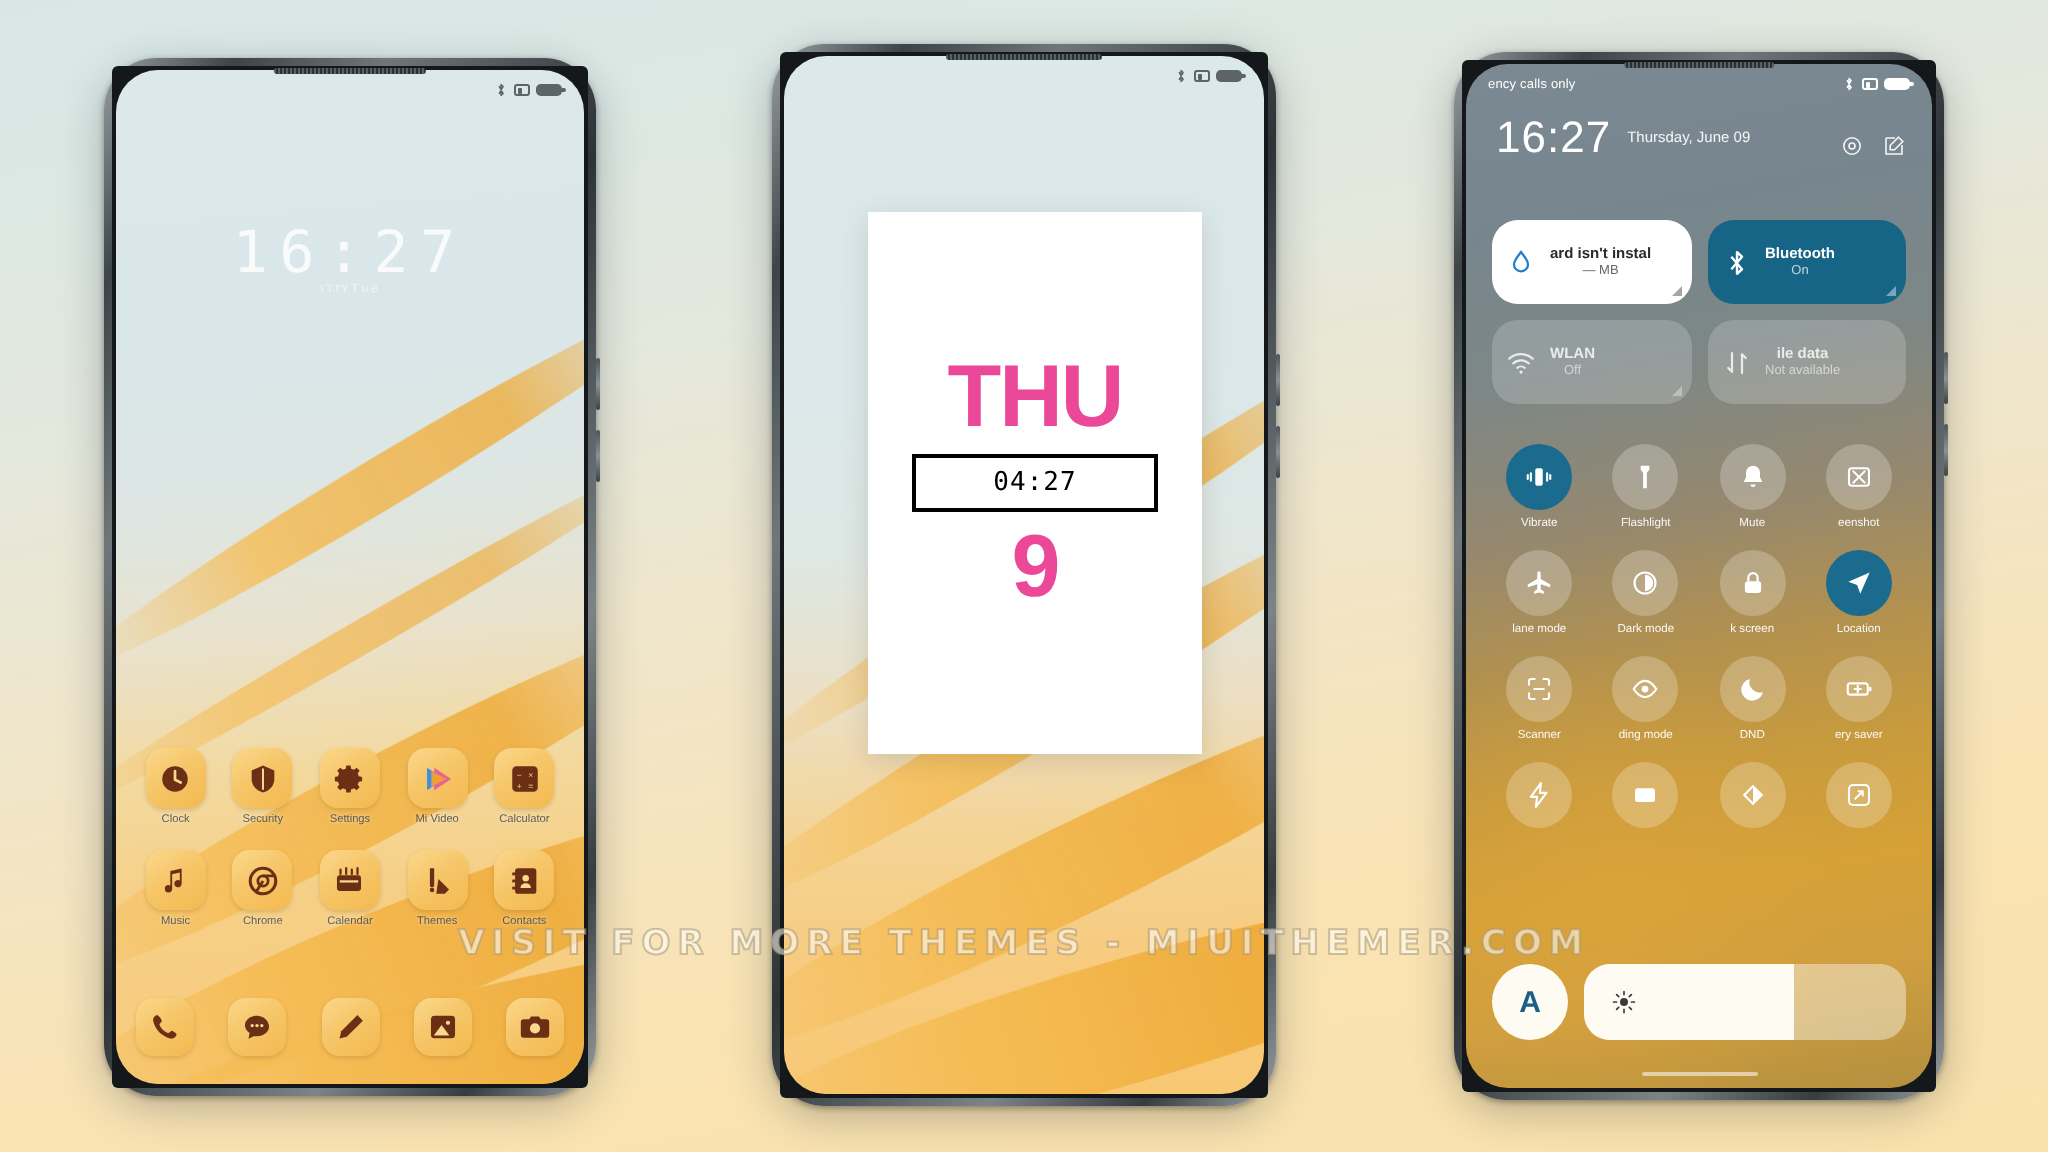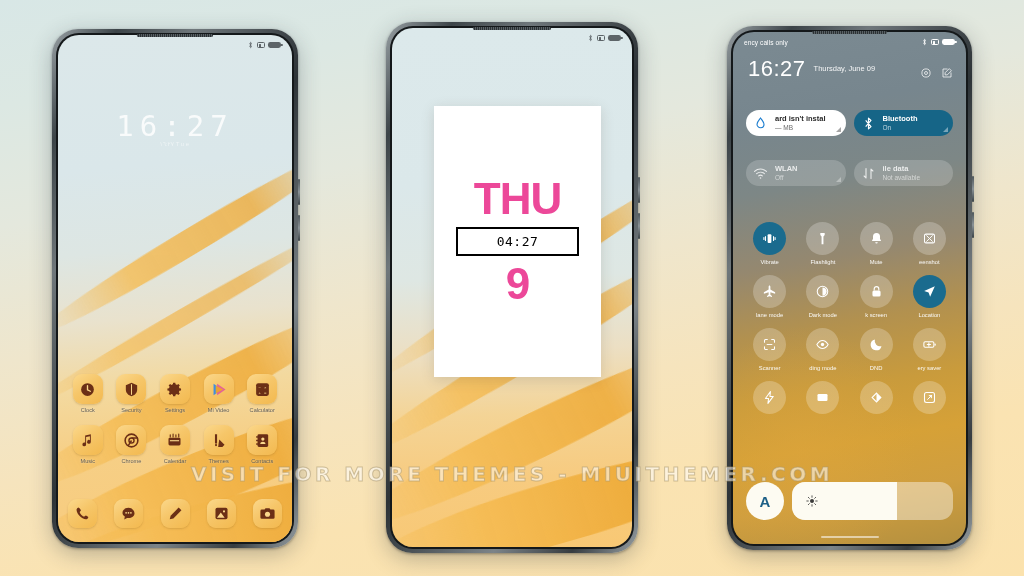--- a/index.html
+++ b/index.html
@@ -15,21 +15,21 @@
   
   .phone {
     position: absolute;
     border-radius: 26px;
     background: linear-gradient(120deg,#9aa2a6 0%,#3c4448 12%,#6f777b 26%,#2d3337 50%,#7c8488 74%,#363c40 88%,#98a0a4 100%);
     padding: 4px;
     box-shadow: 0 6px 22px rgba(40,50,60,.30), 0 1px 3px rgba(0,0,0,.35);
   }
   .phone-inner {
     width: 100%; height: 100%;
-    border-radius: 23px;
+    border-radius: 3px;
     background: #14181a;
     padding: 2px;
     position: relative;
     overflow: hidden;
   }
   .screen {
     width: 100%; height: 100%;
     border-radius: 21px;
     overflow: hidden;
     position: relative;
@@ -193,23 +193,23 @@
     max-width: 68px; color: rgba(255,255,255,.92);
   }
   .cc-headicons { margin-left: auto; display: flex; gap: 9px; margin-top: 9px; }
   .cc-headicons svg { width: 12px; height: 12px; opacity: .92; }
 
   .cc-bigtiles {
     position: absolute; top: 78px; left: 13px; right: 13px;
     display: flex; gap: 8px;
   }
   .bigtile {
-    flex: 1; height: 26px; border-radius: 13px;
+    flex: 1; height: 42px; border-radius: 13px;
     display: flex; align-items: center; gap: 7px;
-    padding: 0 7px; position: relative; overflow: hidden;
+    padding: 0 7px; position: relative; overflow: hidden; text-align: center;
   }
   .bigtile.white { background: #ffffff; color: #2a2a2a; }
   .bigtile.blue  { background: #166587; color: #fff; }
   .bigtile.dim   { background: rgba(255,255,255,.19); color: rgba(255,255,255,.80); }
   .bigtile svg { width: 15px; height: 15px; flex: 0 0 auto; }
   .bt-txt { display: flex; flex-direction: column; line-height: 1.25; overflow: hidden; }
   .bt-t1 { font-size: 7.5px; font-weight: 600; white-space: nowrap; }
   .bt-t2 { font-size: 6.5px; opacity: .72; white-space: nowrap; }
   .corner {
     position: absolute; right: 5px; bottom: 4px;
@@ -263,21 +263,21 @@
     position: absolute; bottom: 6px; left: 50%;
     transform: translateX(-50%);
     width: 58px; height: 2.5px; border-radius: 2px;
     background: rgba(255,255,255,.55);
   }
 
   
   .watermark {
     position: absolute; left: 0; right: 0; top: 462px;
     text-align: center;
-    font-size: 20px; font-weight: 700;
+    font-size: 17px; font-weight: 700;
     letter-spacing: 3.5px;
     color: rgba(255,255,255,.55);
     -webkit-text-stroke: 1px rgba(168,150,110,.55);
     z-index: 60;
     pointer-events: none;
     font-family: "DejaVu Sans", sans-serif;
   }
 </style>
 </head>
 <body>

